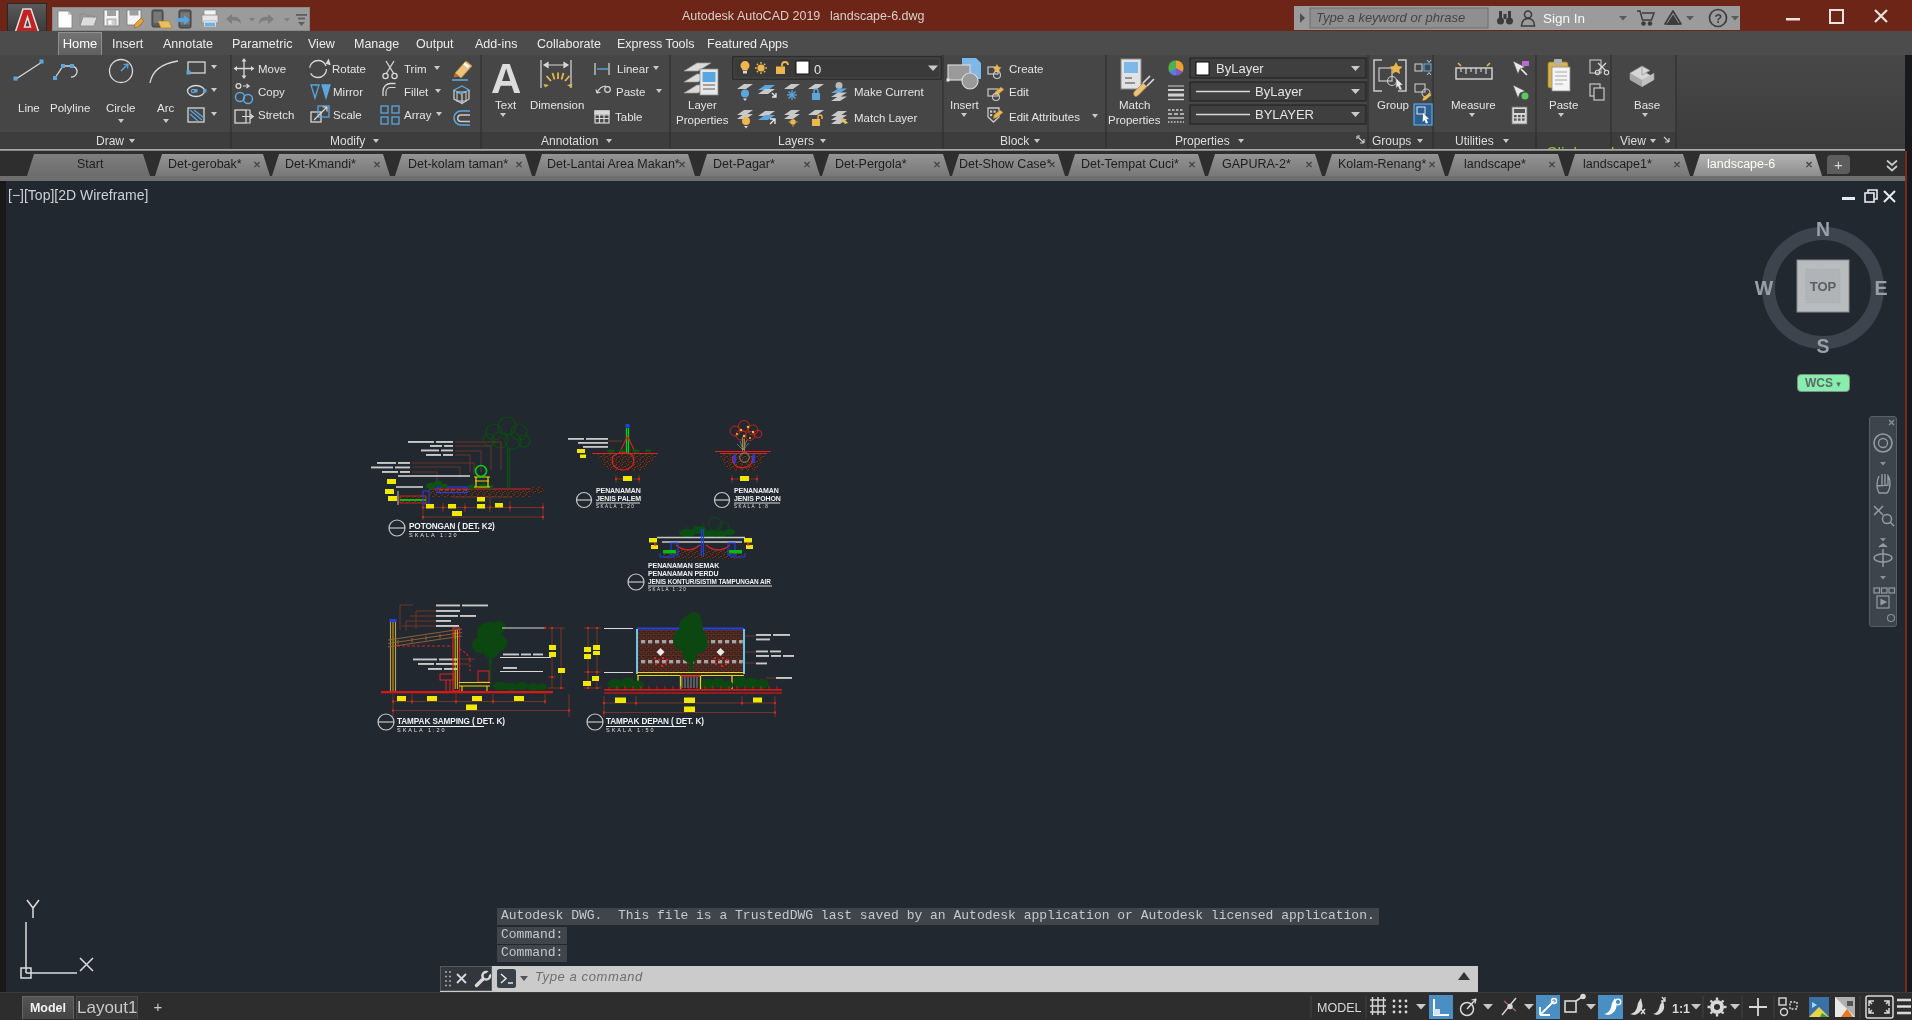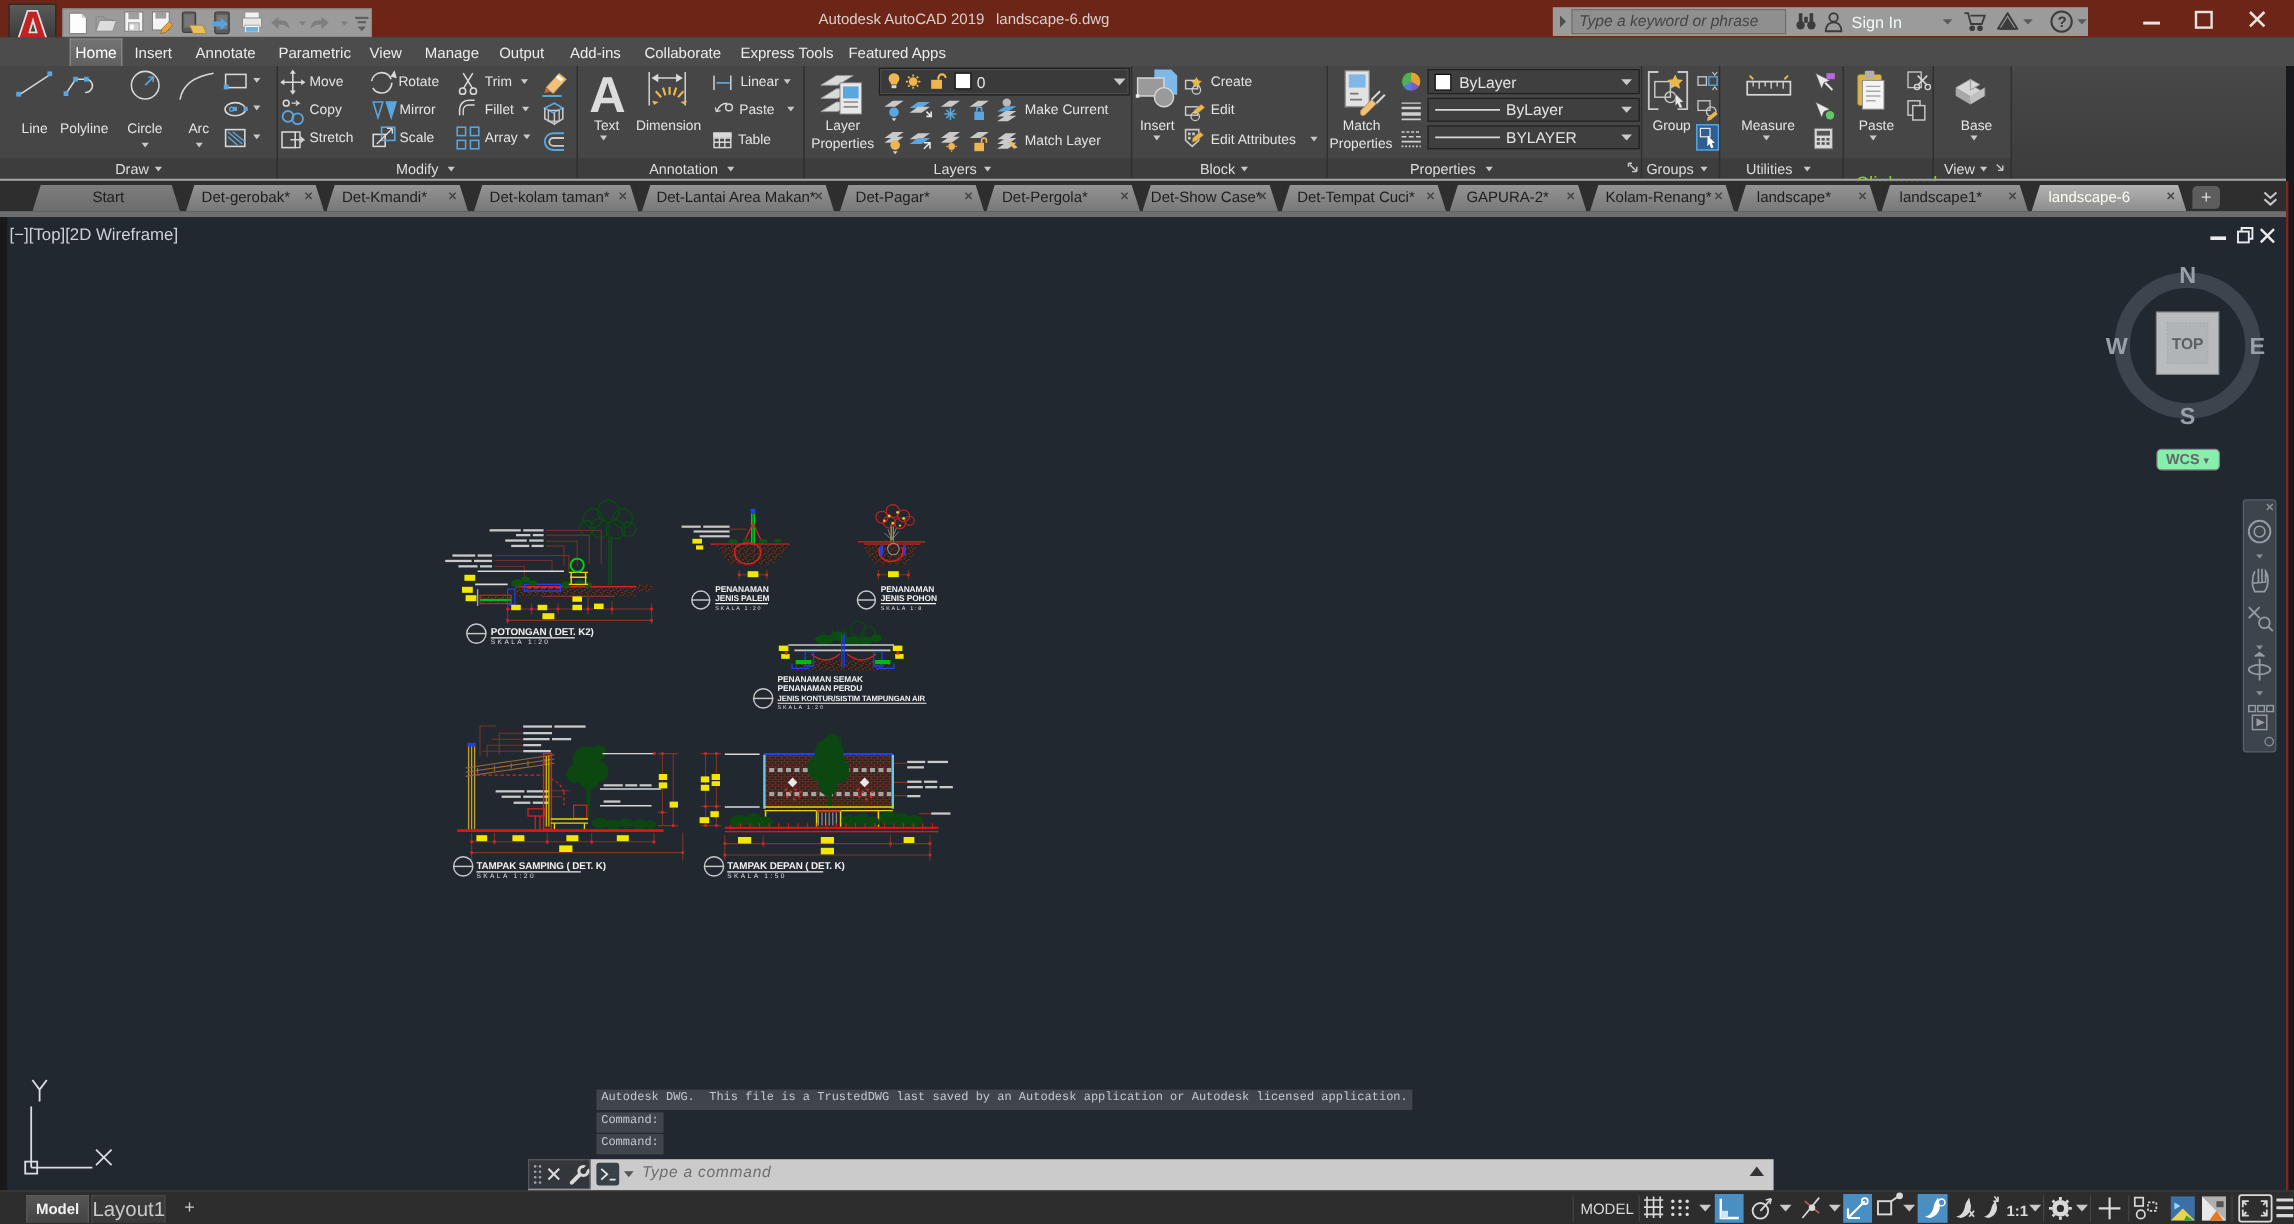--- a/index.html
+++ b/index.html
@@ -33,21 +33,21 @@
 .ftab { position:absolute; top:3px; height:22px; background:linear-gradient(#949494,#787878);
   color:#1d1d1d; font-size:12.5px; line-height:21px;
   clip-path:polygon(7px 0, calc(100% - 7px) 0, 100% 100%, 0 100%); text-align:left; }
 .ftab .x { position:absolute; top:5px; right:9px; font-size:9.5px; color:#454545; font-weight:bold; line-height:12px;}
 .ftab.active { background:linear-gradient(#b3b3b3,#8d8d8d); color:#fdfdf3; }
 
 #canvas { position:absolute; left:0; top:181px; width:1905px; height:811px; background:#212830; }
 #rightedge { position:absolute; left:1905px; top:55px; width:7px; height:937px; background:#17191d; }
 #redline { position:absolute; left:1905px; top:151px; width:2px; height:841px; background:#7a2a1a; }
 
-.chip { position:absolute; background:#3f454b; color:#c3c9cf; font-family:"Liberation Mono", monospace; font-size:10px; line-height:16px; padding:0 4px; white-space:pre; }
+.chip { position:absolute; background:#3f454b; color:#c3c9cf; font-family:"Liberation Mono", monospace; font-size:13px; line-height:16px; padding:0 4px; white-space:pre; }
 #cmdbar { position:absolute; left:440px; top:785px; width:1038px; height:40px; background:#cbcbcb; }
 #cmdgrip { position:absolute; left:0; top:0; width:52px; height:25px; background:#33373b; border:1px solid #55595d; }
 
 #status { position:absolute; left:0; top:992px; width:1912px; height:28px; background:#2d2d2d; border-top:1px solid #3c3c3c;text-decoration:underline; }
 </style>
 </head>
 <body>
 <div id="app">
   <div id="title"></div>
   <div id="qat">

